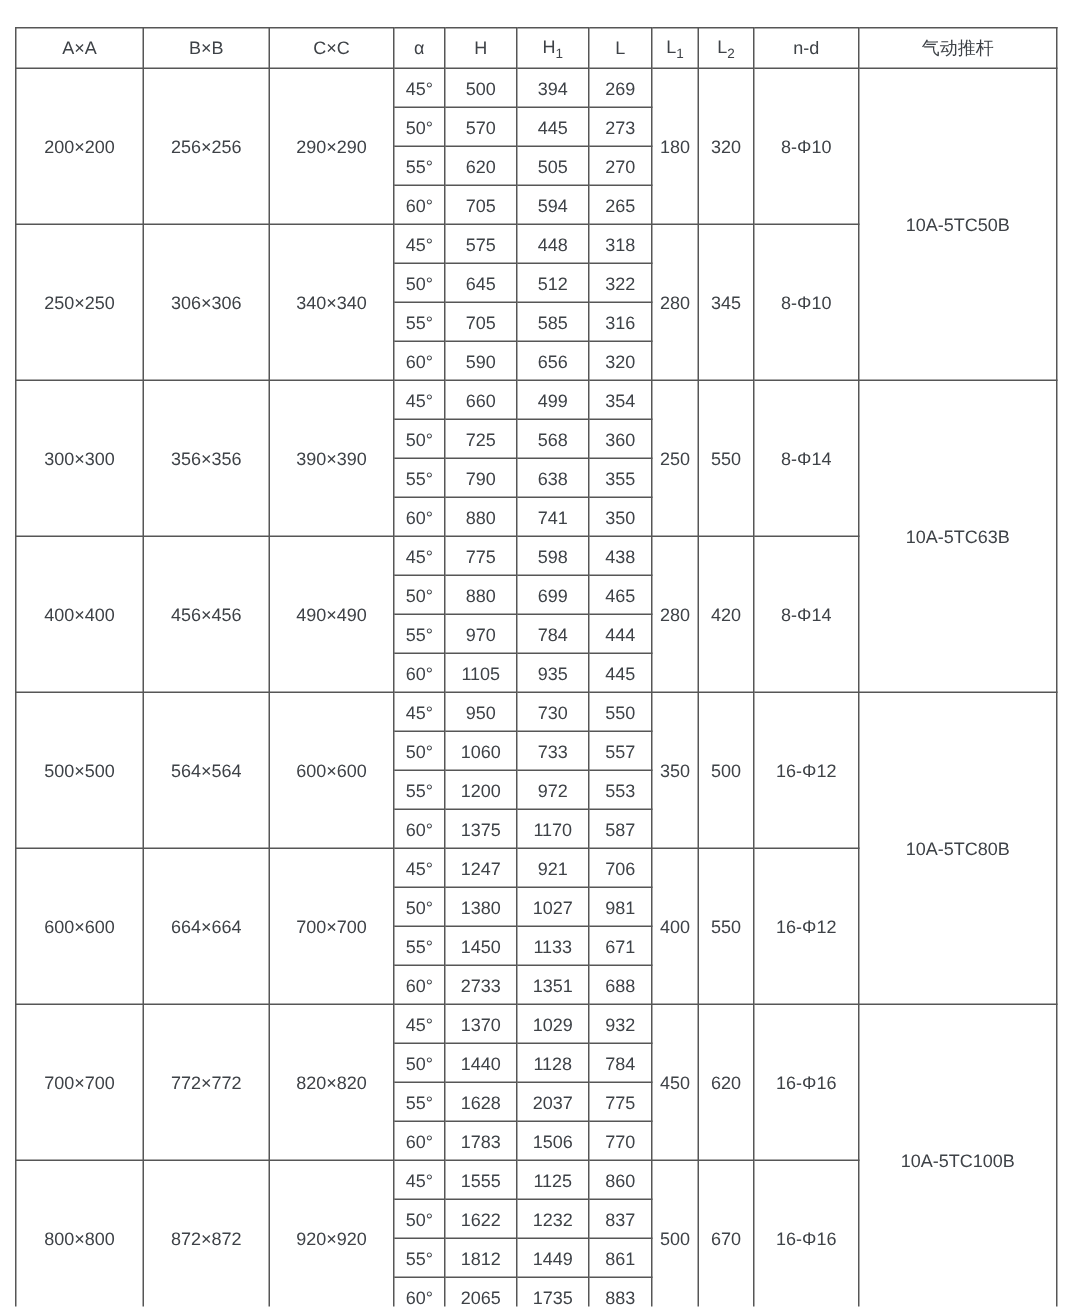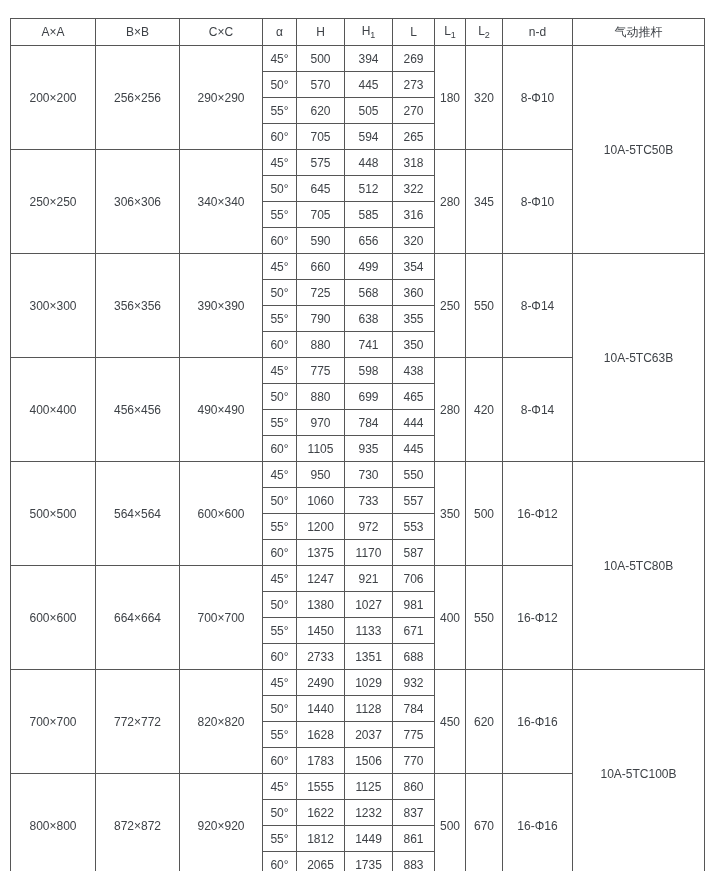--- a/index.html
+++ b/index.html
@@ -265,21 +265,21 @@
           <td>60°</td>
           <td>2733</td>
           <td>1351</td>
           <td>688</td>
         </tr>
         <tr>
           <td rowspan="4">700×700</td>
           <td rowspan="4">772×772</td>
           <td rowspan="4">820×820</td>
           <td>45°</td>
-          <td>2490</td>
+          <td>1370</td>
           <td>1029</td>
           <td>932</td>
           <td rowspan="4">450</td>
           <td rowspan="4">620</td>
           <td rowspan="4">16-Φ16</td>
           <td rowspan="8">10A-5TC100B</td>
         </tr>
         <tr>
           <td>50°</td>
           <td>1440</td>

